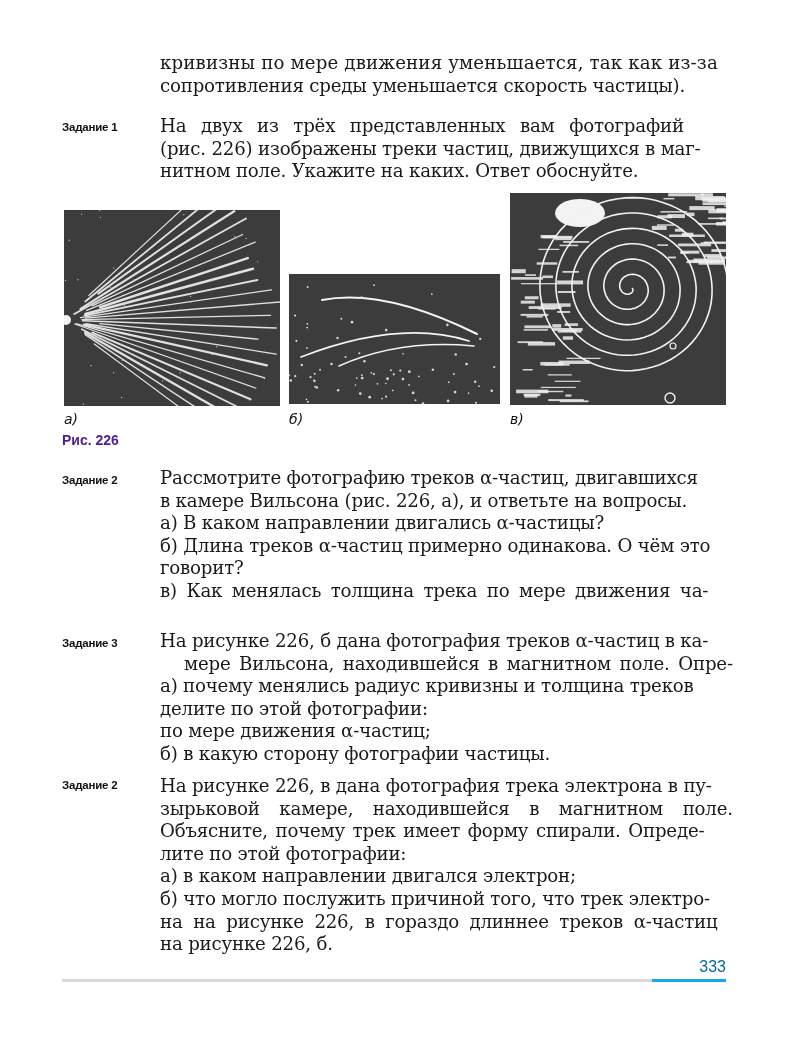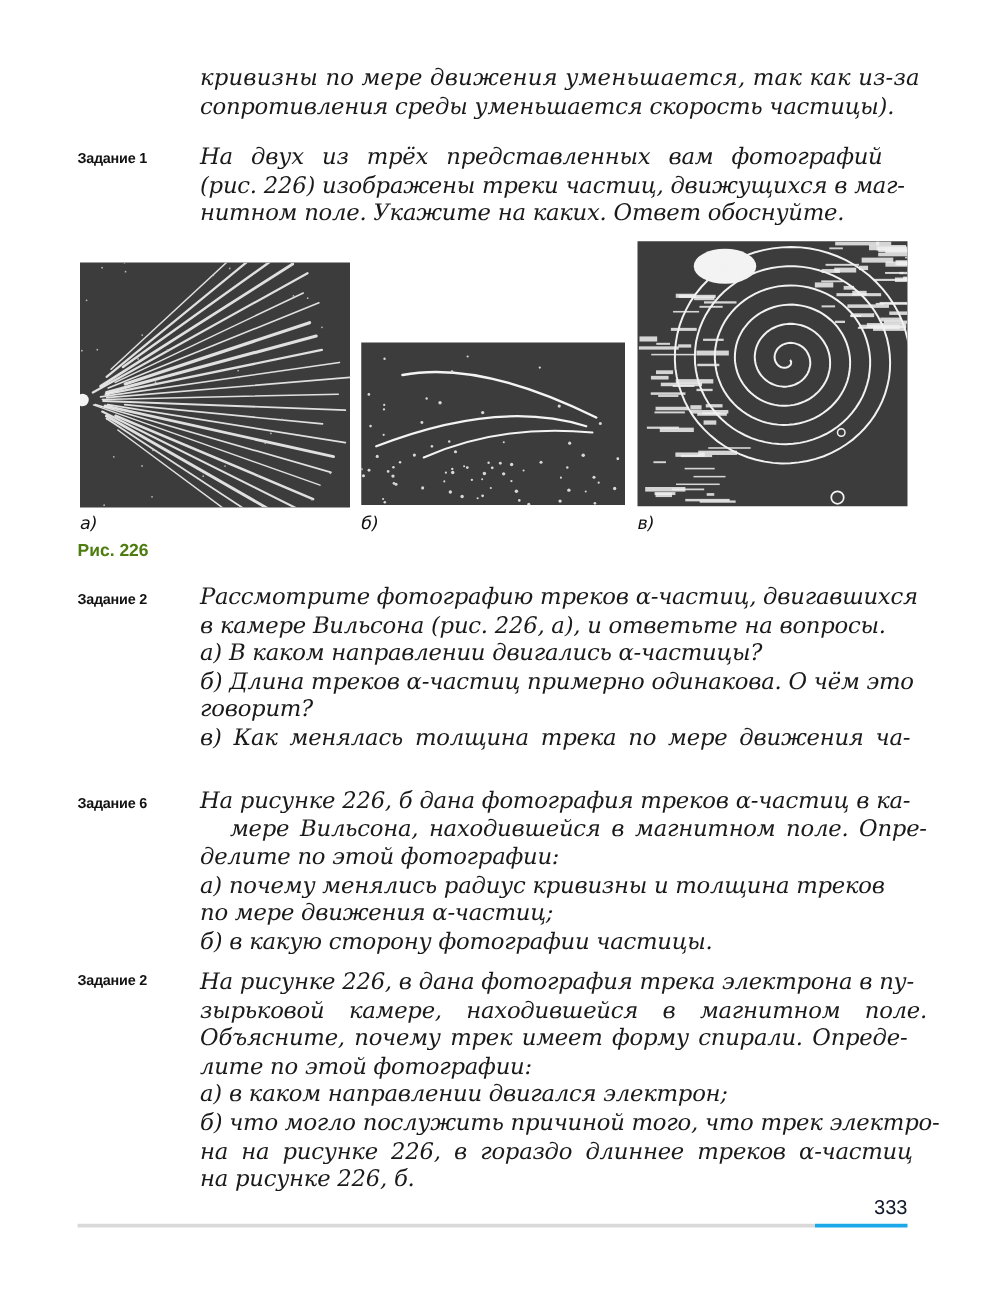--- a/index.html
+++ b/index.html
@@ -1,32 +1,32 @@
 <!DOCTYPE html>
 <html><head>
 <meta charset="utf-8">
 <style>
   html, body { margin: 0; padding: 0; background: #ffffff; }
   body { width: 794px; height: 1040px; position: relative; overflow: hidden;
          font-family: "DejaVu Serif", "Liberation Serif", serif; color: #1a1a1a; }
   .para { position: absolute; left: 160px; width: 566px; font-size: 18.2px; line-height: 22.6px;
-          text-align: justify; letter-spacing: -0.2px; font-style: italic; }
+          text-align: justify; letter-spacing: -0.2px; }
   .para .line { display: block; white-space: nowrap; }
   .tlabel { position: absolute; left: 62px; font-family: "Liberation Sans", sans-serif;
             font-size: 11.5px; font-weight: bold; color: #111; letter-spacing: -0.2px; }
   .photo { position: absolute; background: #3c3c3c; overflow: hidden; }
   .photo svg { display: block; }
   .cap { position: absolute; font-family: "DejaVu Sans", sans-serif; font-style: italic;
          font-size: 14px; color: #111; }
   .figlabel { position: absolute; left: 62px; top: 432px; font-family: "Liberation Sans", sans-serif;
-              font-weight: bold; font-size: 14px; color: #4d7c0f; }
+              font-weight: bold; font-size: 14px; color: #4c1d95; }
   .rule-gray { position: absolute; left: 62px; top: 979px; width: 590px; height: 3px; background: #d9d9d9; }
   .rule-blue { position: absolute; left: 652px; top: 979px; width: 74px; height: 3px; background: #1aa8e8; }
   .pagenum { position: absolute; left: 680px; top: 958px; width: 46px; text-align: right;
-             font-family: "Liberation Sans", sans-serif; font-size: 16px; color: #0f172a; }
+             font-family: "Liberation Sans", sans-serif; font-size: 16px; color: #0369a1; }
 </style>
 </head>
 <body>
 
 <div class="para" style="top:52px;">
   <span class="line" style="letter-spacing:0.15px;">кривизны по мере движения уменьшается, так как из-за</span>
   <span class="line">сопротивления среды уменьшается скорость частицы).</span>
 </div>
 
 <div class="tlabel" style="top:121px;">Задание 1</div>
@@ -279,26 +279,26 @@
 <div class="tlabel" style="top:474px;">Задание 2</div>
 <div class="para" style="top:467px;">
   <span class="line">Рассмотрите фотографию треков α-частиц, двигавшихся</span>
   <span class="line">в камере Вильсона (рис. 226, а), и ответьте на вопросы.</span>
   <span class="line">а) В каком направлении двигались α-частицы?</span>
   <span class="line">б) Длина треков α-частиц примерно одинакова. О чём это</span>
   <span class="line">говорит?</span>
   <span class="line" style="word-spacing:4px;">в) Как менялась толщина трека по мере движения ча-</span>
 </div>
 
-<div class="tlabel" style="top:637px;">Задание 6</div>
+<div class="tlabel" style="top:637px;">Задание 3</div>
 <div class="para" style="top:630px;">
   <span class="line">На рисунке 226, б дана фотография треков α-частиц в ка-</span>
   <span class="line" style="word-spacing:3px;margin-left:24px;">мере Вильсона, находившейся в магнитном поле. Опре-</span>
+  <span class="line">а) почему менялись радиус кривизны и толщина треков</span>
   <span class="line">делите по этой фотографии:</span>
-  <span class="line">а) почему менялись радиус кривизны и толщина треков</span>
   <span class="line">по мере движения α-частиц;</span>
   <span class="line">б) в какую сторону фотографии частицы.</span>
 </div>
 
 <div class="tlabel" style="top:779px;">Задание 2</div>
 <div class="para" style="top:775px;">
   <span class="line">На рисунке 226, в дана фотография трека электрона в пу-</span>
   <span class="line" style="word-spacing:14px;">зырьковой камере, находившейся в магнитном поле.</span>
   <span class="line" style="word-spacing:2px;">Объясните, почему трек имеет форму спирали. Опреде-</span>
   <span class="line">лите по этой фотографии:</span>

